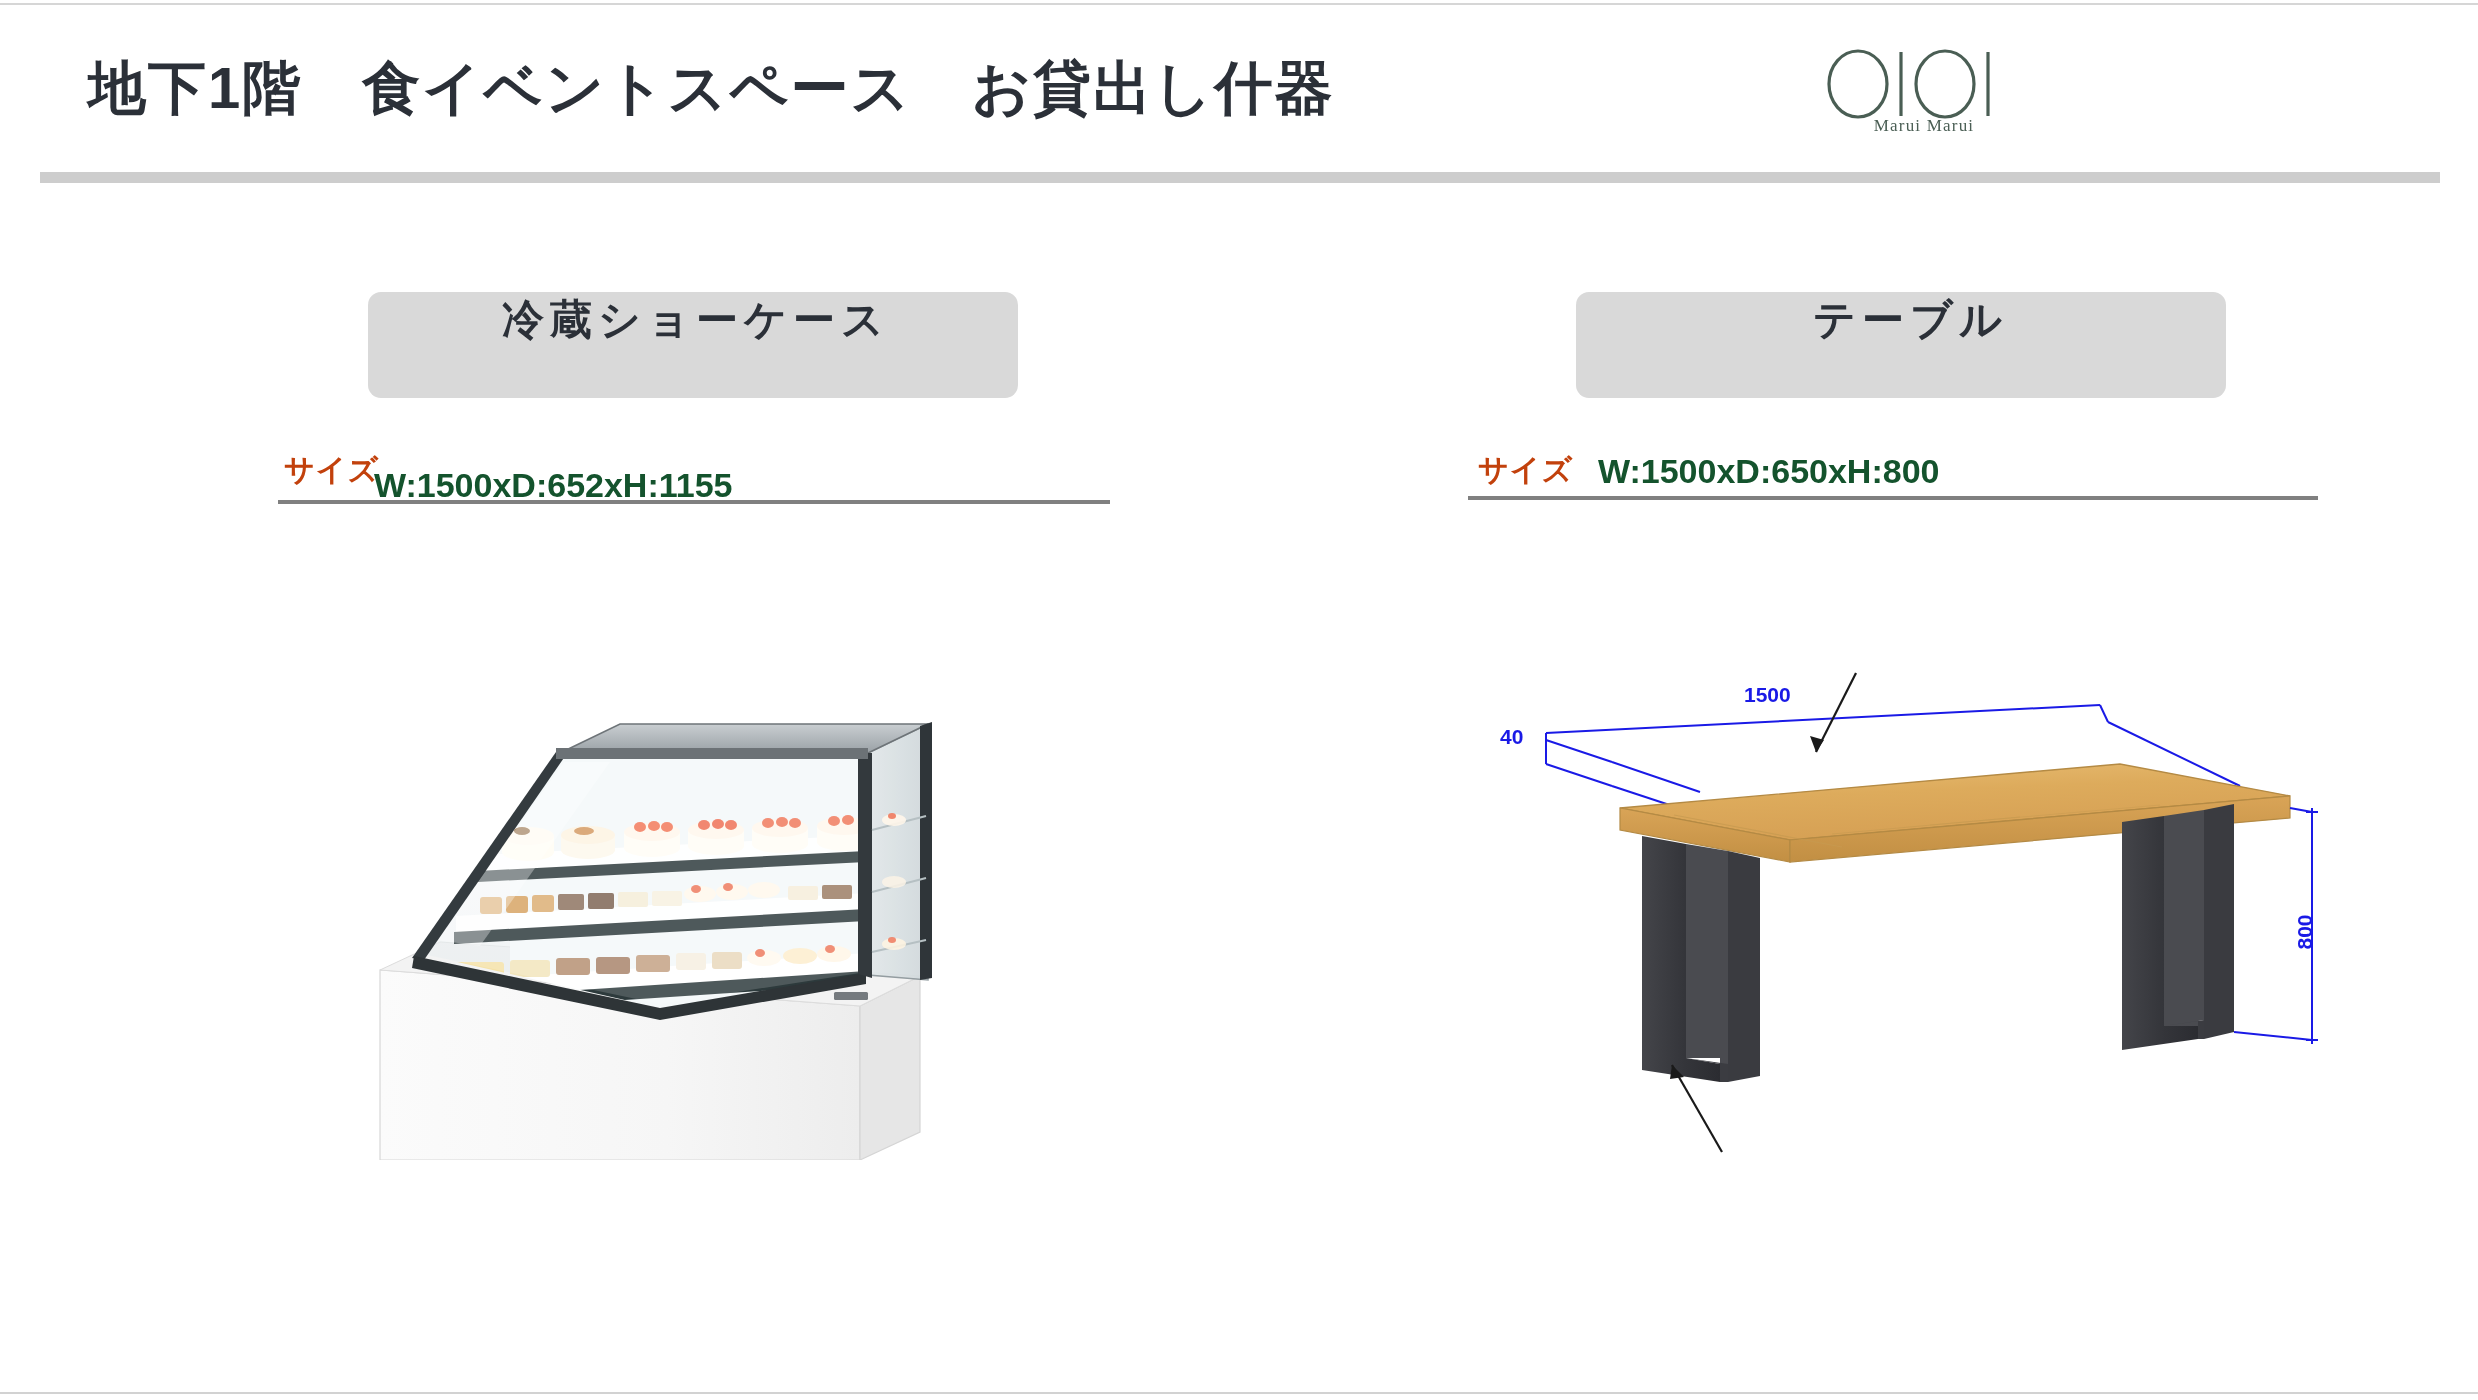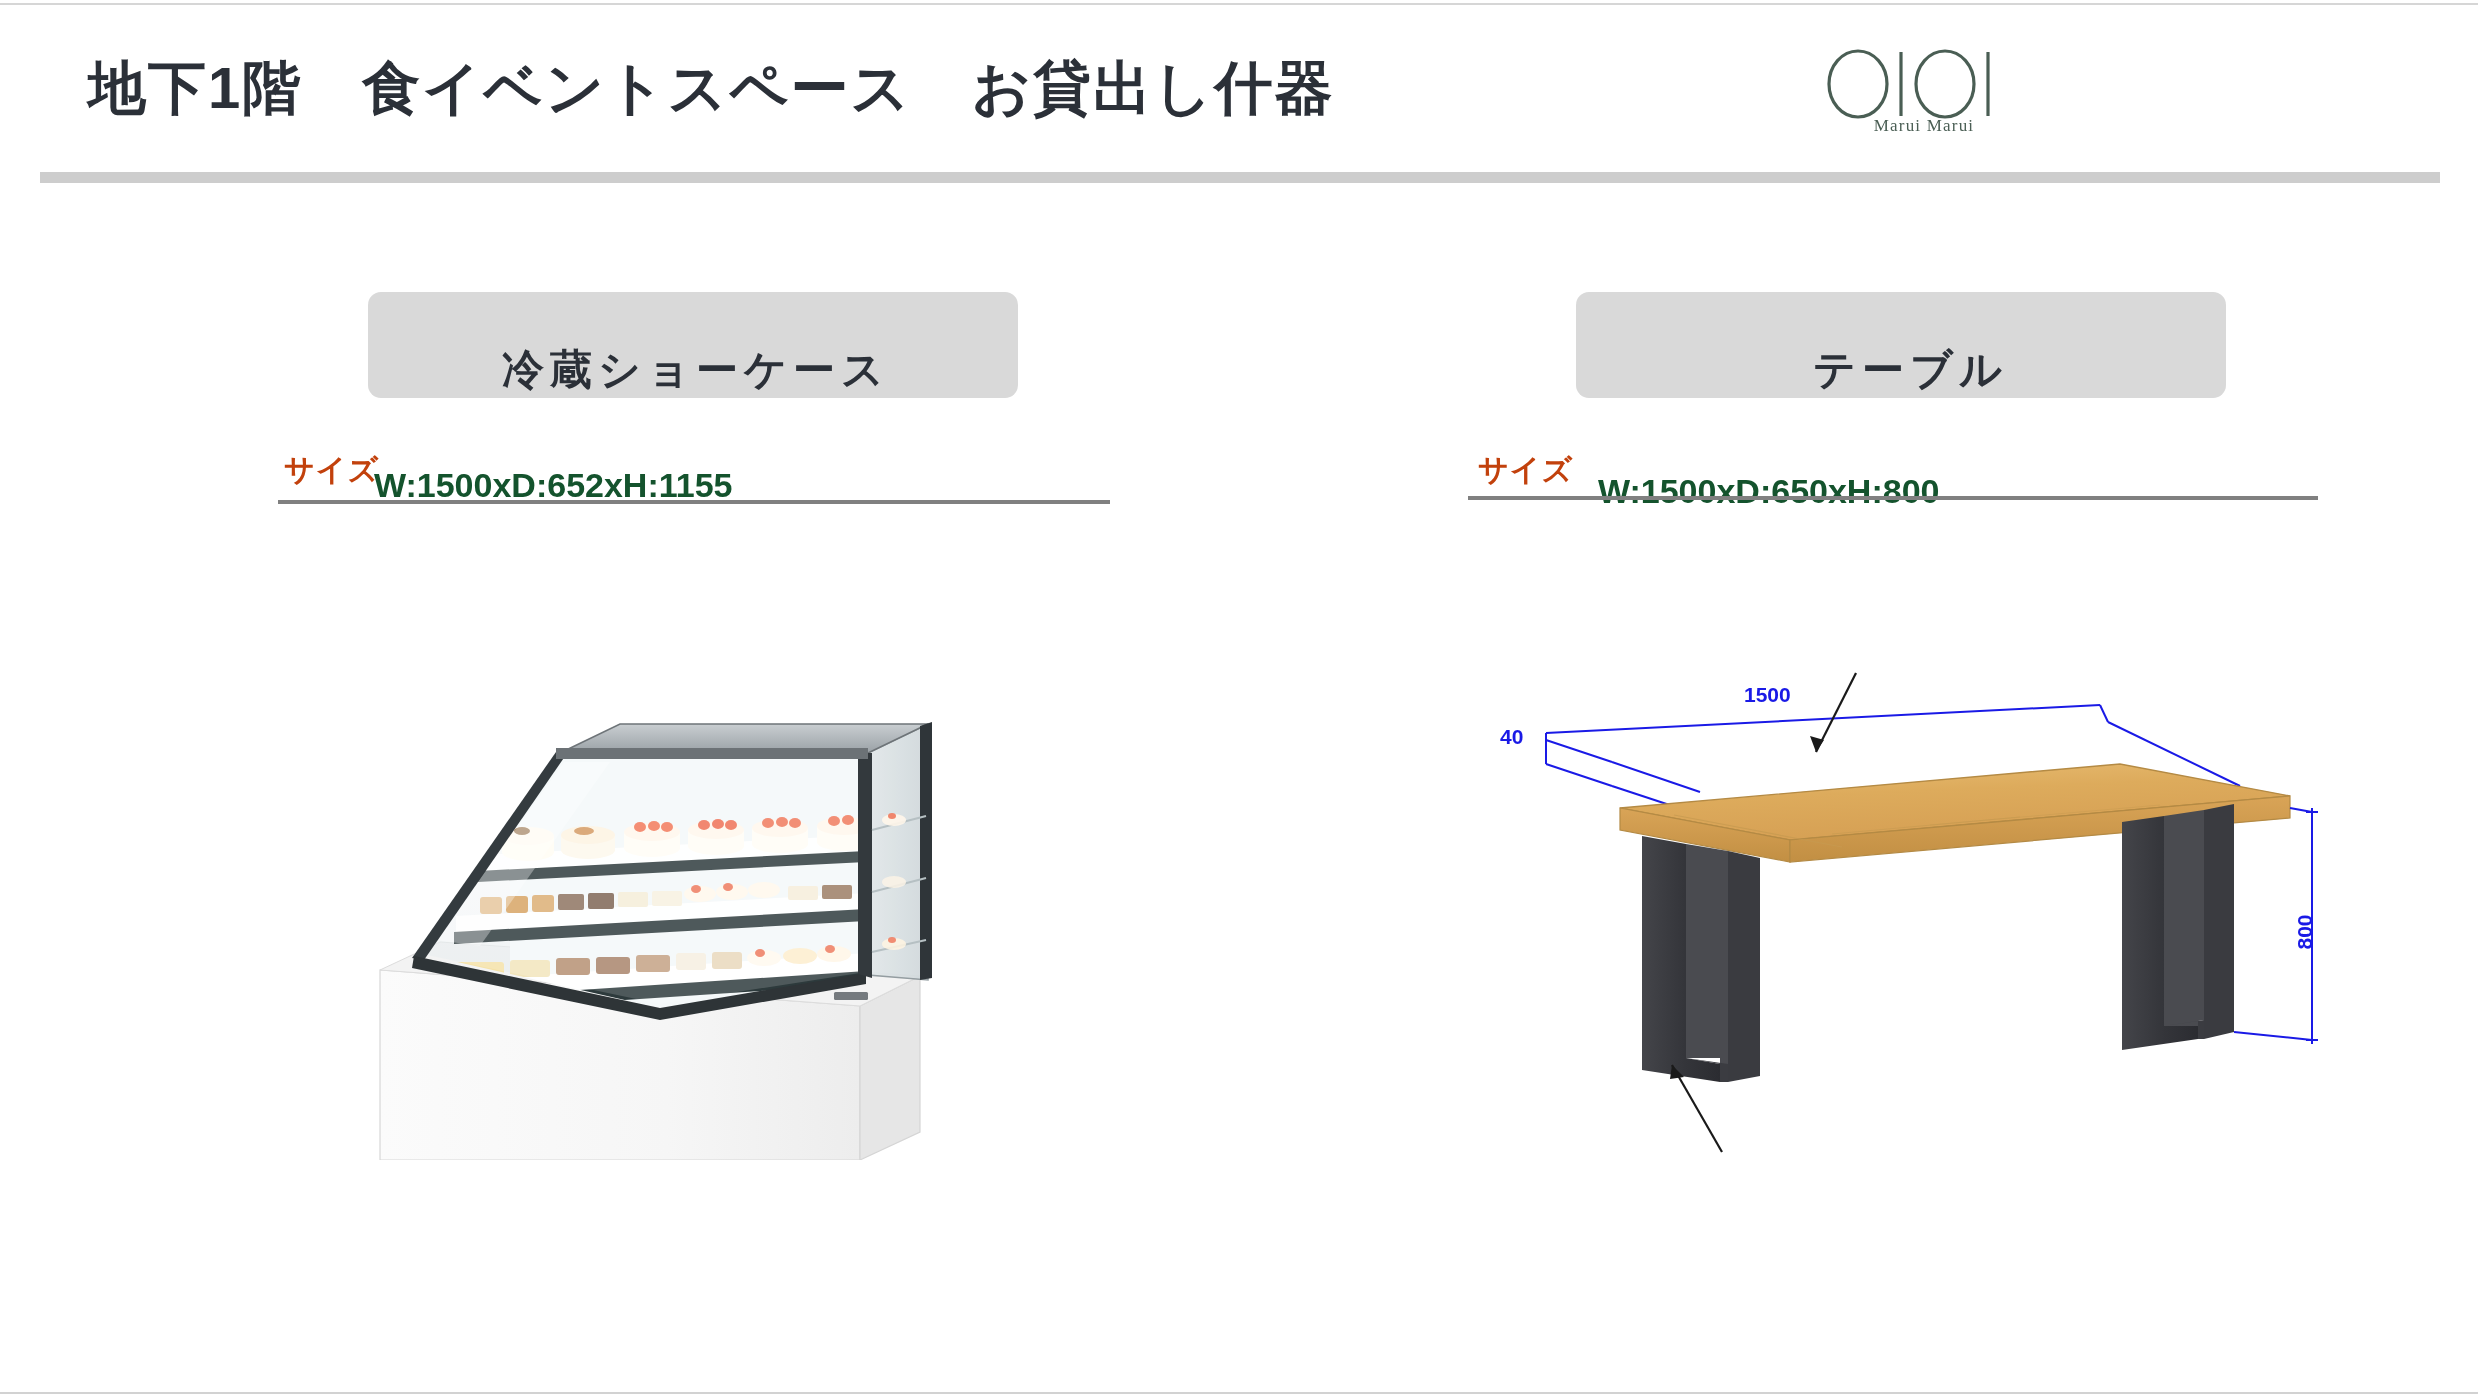--- a/index.html
+++ b/index.html
@@ -64,21 +64,21 @@
     background:#cdcdcd;
   }
 
   
   .pill{
     position:absolute;
     height:106px;
     background:#d9d9d9;
     border-radius:13px;
     display:flex;
-    align-items:flex-end;
+    align-items:flex-start;
     justify-content:center;
   }
   .pill-label{
     font-size:42px;
     font-weight:bold;
     color:#2b3038;
     letter-spacing:6px;
     text-indent:6px;
   }
   .pill-left{ left:368px; top:292px; width:650px; }
@@ -103,21 +103,21 @@
     position:absolute;
     height:4px;
     background:#808080;
   }
 
   .size-label-left{ left:284px; top:450px; }
   .size-value-left{ left:374px; top:466px; }
   .size-underline-left{ left:278px; top:500px; width:832px; }
 
   .size-label-right{ left:1478px; top:450px; }
-  .size-value-right{ left:1598px; top:472px; }
+  .size-value-right{ left:1598px; top:452px; }
   .size-underline-right{ left:1468px; top:496px; width:850px; }
 
   
   .showcase{
     position:absolute;
     left:360px; top:640px;
     width:640px; height:520px;
   }
   .showcase svg{ display:block; width:640px; height:520px; }
 

